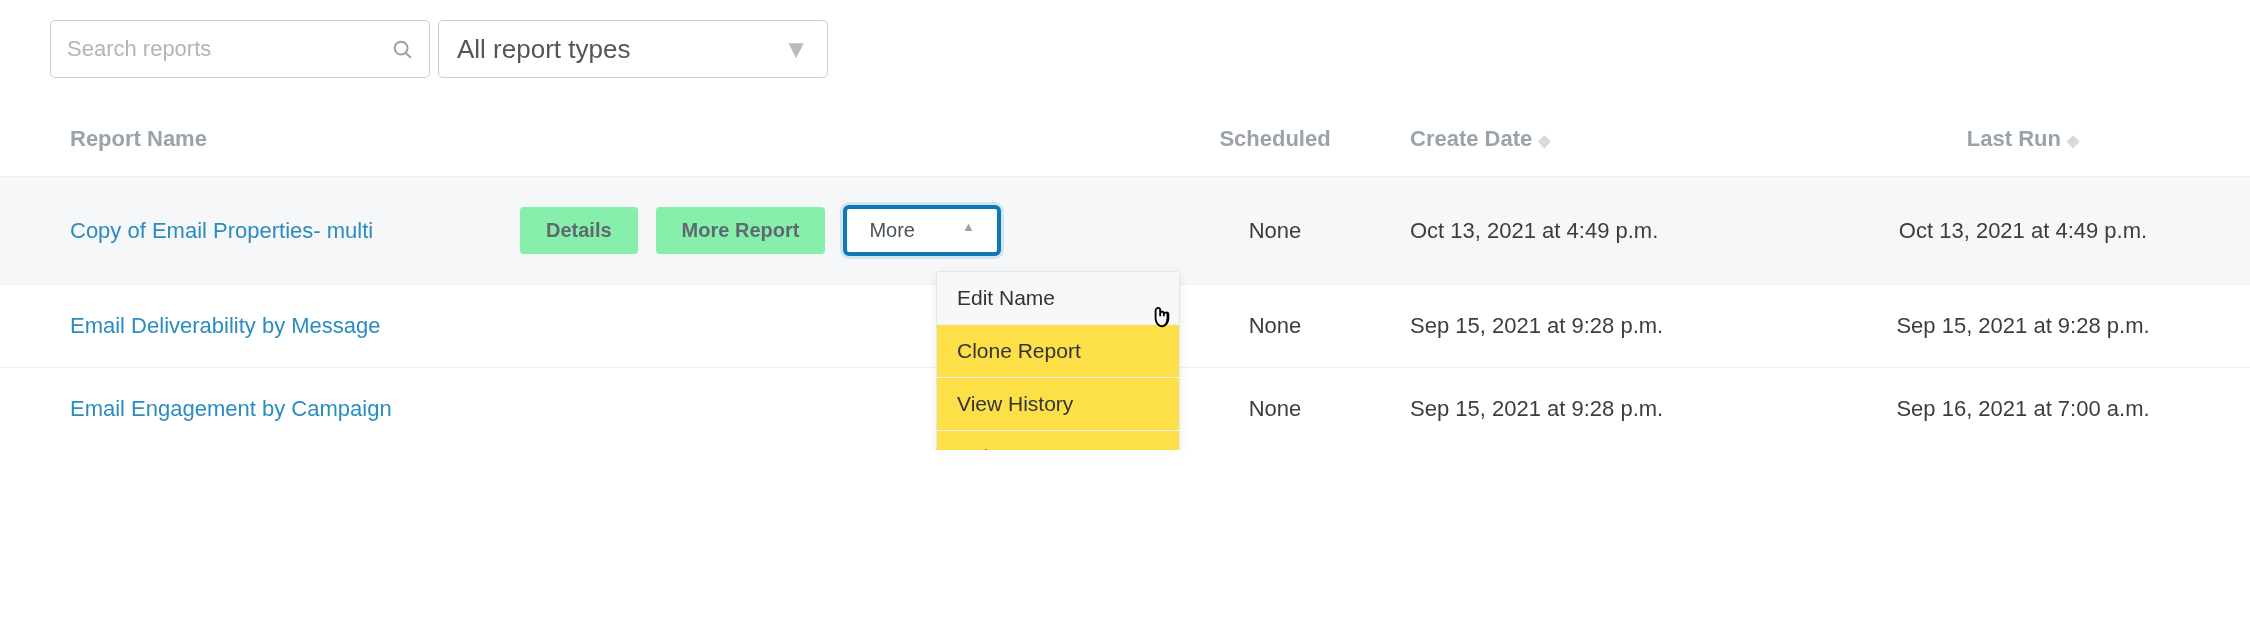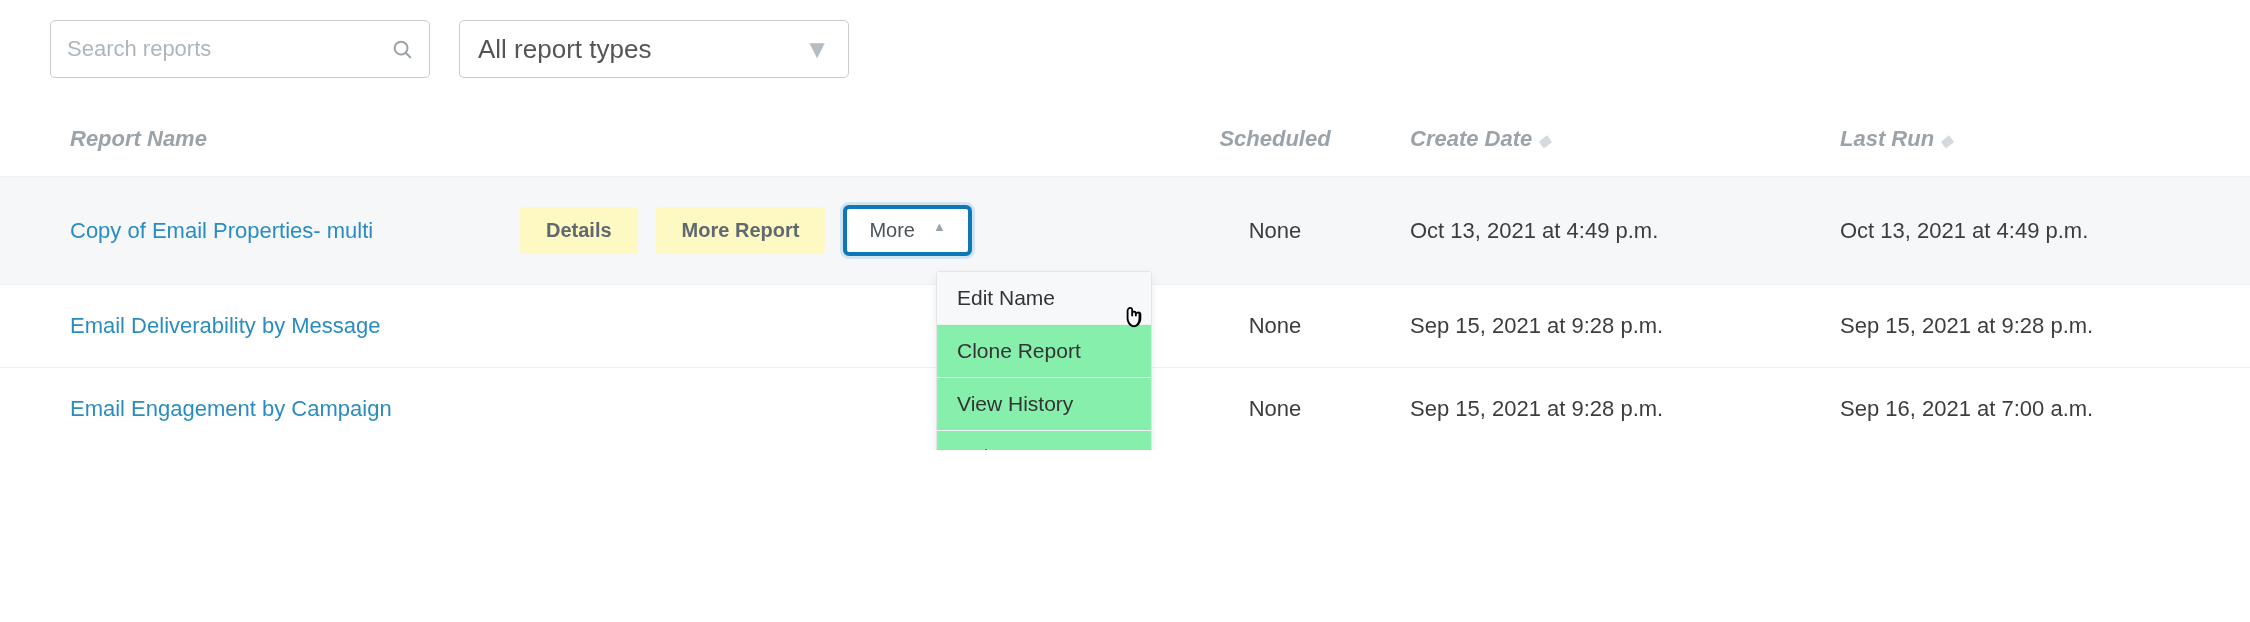--- a/index.html
+++ b/index.html
@@ -8,21 +8,21 @@
     background: #fff;
     color: #333;
     width: 2250px;
     font-size: 21px;
   }
   .page { padding: 20px 0 0 0; }
 
   
   .controls {
     display: flex;
-    gap: 29px;
+    gap: 8px;
     padding: 0 50px 10px 50px;
   }
   .search-wrap {
     position: relative;
     width: 380px;
     height: 58px;
     border: 1px solid #c8cdd2;
     border-radius: 5px;
     display: flex;
     align-items: center;
@@ -62,26 +62,25 @@
     width: 100%;
     border-collapse: collapse;
     margin-top: 20px;
   }
   thead th {
     text-align: left;
     font-weight: 600;
     color: #9ba3aa;
     font-size: 22px;
     padding: 18px 20px 24px 20px;
-    font-style: italic;
   }
   thead th:first-child { padding-left: 70px; }
   th.sched, td.sched { text-align: center; width: 230px; }
   th.cdate, td.cdate { width: 430px; }
-  th.lrun, td.lrun { text-align: left; width: 430px; padding-right: 44px; }
+  th.lrun, td.lrun { text-align: center; width: 430px; padding-right: 44px; }
   th .sort-diamond {
     color: #d5dade;
     margin-left: 6px;
     font-size: 16px;
     vertical-align: middle;
   }
 
   tbody tr { border-top: 1px solid #eef0f2; margin-top: 14px; }
   tbody tr.active { background: #f5f7f9; }
   tbody td {
@@ -90,49 +89,49 @@
     color: #3d3d3d;
     vertical-align: middle;
     white-space: nowrap;
   }
   tbody td:first-child { padding-left: 70px; }
   td.name a { color: #2a8cbf; text-decoration: none; }
   td.actions { width: 660px; }
 
   .btn-row { display:flex; gap:18px; align-items:center; position:relative; }
   .btn {
-    background: #fef9c3;
+    background: #86efac;
     border: none;
     color: #5f696f;
     font-weight: 600;
     font-size: 20px;
     padding: 12px 26px;
     border-radius: 4px;
     cursor: pointer;
   }
   .btn.more {
     background: #fff;
     border: 4px solid #0e78b6;
     border-radius: 6px;
     padding: 10px 22px;
     display:flex;
     align-items:flex-start;
-    gap: 18px;
+    gap: 47px;
     color: #4b5358;
     font-weight: 500;
     box-shadow: 0 0 0 3px rgba(14,120,182,0.15);
   }
   .btn.more .up { color:#9ba3aa; font-size:13px; }
 
   .dropdown {
     position: absolute;
     top: 66px;
     left: 416px;
-    width: 216px;
-    background: #86efac;
+    width: 244px;
+    background: #fde047;
     border: 1px solid #e2e6ea;
     border-radius: 4px;
     box-shadow: 0 3px 10px rgba(0,0,0,0.08);
     z-index: 10;
   }
   .dropdown-item {
     padding: 14px 20px;
     font-size: 21px;
     color: #333;
     cursor: pointer;

